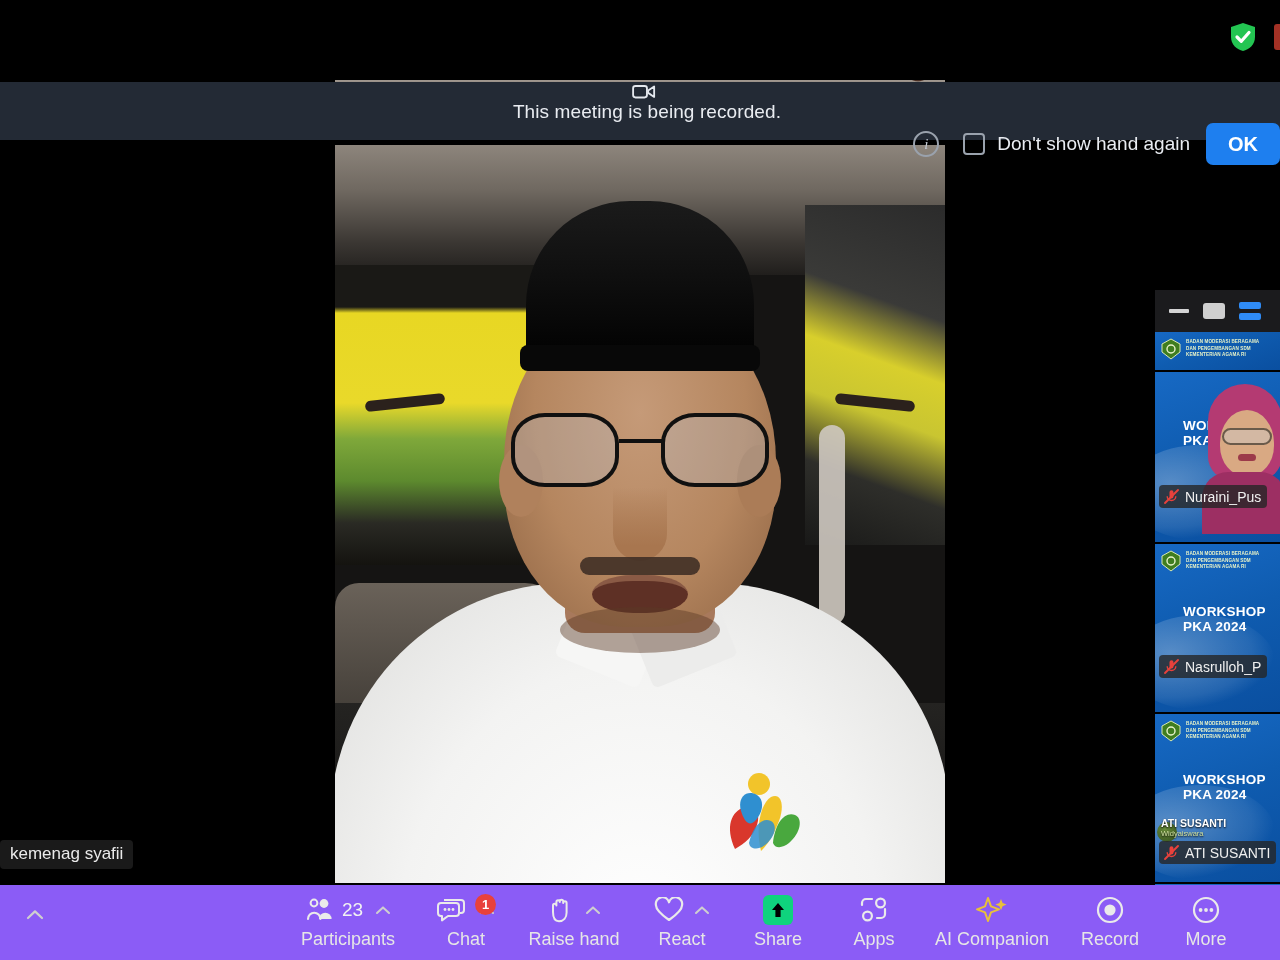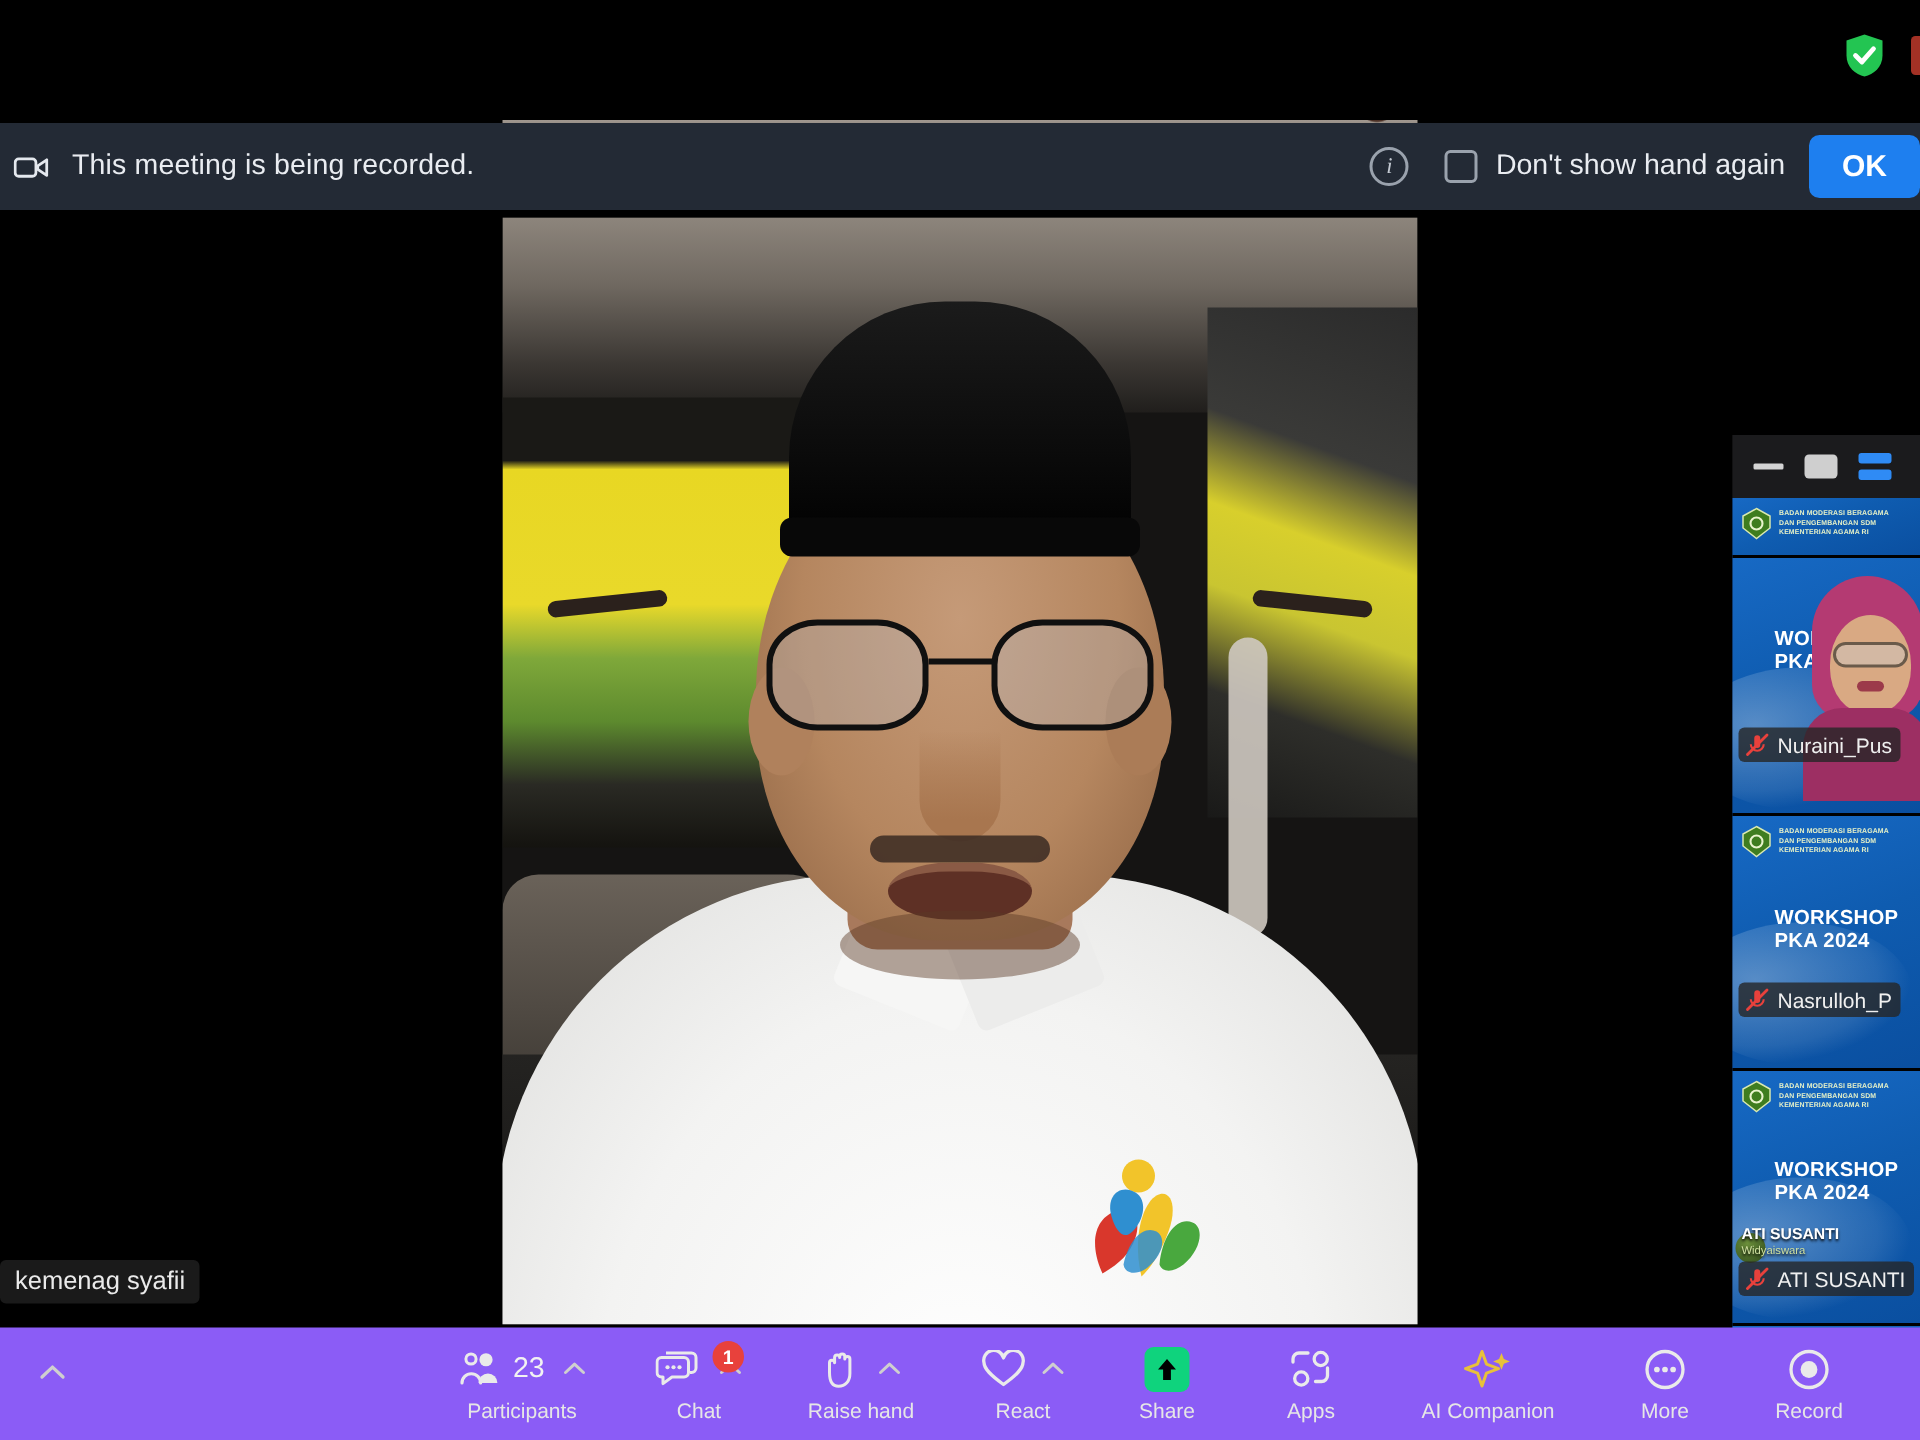--- a/index.html
+++ b/index.html
@@ -15,21 +15,21 @@
   .topbar-edge { position:absolute; right:0; top:24px; width:6px; height:26px; background:#c0392b; border-radius:3px 0 0 3px; opacity:.85; }
 
   
   .video-sliver { position:absolute; left:335px; top:56px; width:610px; height:26px;
      background:linear-gradient(180deg,#0d0d0f 0%, #0d0d0f 38%, #9b9289 42%, #b4aba1 70%, #9a9189 100%); z-index:4; }
   .video-sliver:after{ content:""; position:absolute; right:16px; top:10px; width:22px;height:16px;
      background:radial-gradient(ellipse at center,#6d4a3c 0%, #4b3025 60%, rgba(0,0,0,0) 70%); border-radius:50%; }
 
   
   .rec-banner { position:absolute; left:0; top:82px; width:1280px; height:58px; background:#232a35;
-      display:flex; align-items:center; z-index:20; }
+      display:flex; align-items:center; z-index:20;flex-direction:column; }
   .rec-cam-icon { margin-left:8px; width:26px; height:22px; display:flex; align-items:center; justify-content:center; }
   .rec-text { margin-left:14px; font-size:19px; color:#e9ecf1; letter-spacing:.1px; }
   .banner-right { margin-left:auto; display:flex; align-items:center; height:100%; }
   .info-icon { width:26px; height:26px; border:2px solid #9aa2ad; border-radius:50%;
       display:flex; align-items:center; justify-content:center; font-size:15px; font-style:italic;
       color:#c3c9d2; font-family:"Liberation Serif", serif; }
   .dontshow-check { width:22px; height:22px; border:2px solid #9aa2ad; border-radius:4px; margin-left:24px; background:transparent; }
   .dontshow-label { margin-left:12px; font-size:19px; color:#e9ecf1; }
   .ok-btn { margin-left:16px; margin-right:0; background:#1e7fef; color:#fff; font-size:20px; font-weight:bold;
       border:none; border-radius:7px; padding:9px 22px; height:42px; cursor:pointer; }
@@ -115,21 +115,21 @@
       background:radial-gradient(circle at 40% 35%, #6b8f3a, #2f4a1c); }
 
   
   .toolbar { position:absolute; left:0; bottom:0; width:1280px; height:75px; background:#8b5cf6;
       display:flex; align-items:center; z-index:10; }
   .tb-left-caret { width:70px; display:flex; justify-content:center; align-items:center; height:100%; padding-bottom:16px; }
   .tb-items { flex:1; display:flex; align-items:center; justify-content:flex-end; gap:0; padding-right:26px; }
   .tb-item { position:relative; width:96px; height:70px; display:flex; flex-direction:column;
       align-items:center; justify-content:center; gap:4px; cursor:pointer; }
   .tb-icon { height:30px; display:flex; align-items:center; justify-content:center; }
-  .tb-label { font-size:14px; color:#e6e6e6; white-space:nowrap; }
+  .tb-label { font-size:18px; color:#e6e6e6; white-space:nowrap; }
   .count-badge { font-size:19px; color:#f2f2f2; margin-left:7px; }
   .chat-badge { position:absolute; top:6px; right:18px; min-width:21px; height:21px; border-radius:11px;
       background:#e8413c; color:#fff; font-size:13px; font-weight:bold; display:flex; align-items:center;
       justify-content:center; padding:0 5px; }
   .tb-item.wide { width:120px; }
   .tb-item.extra { width:140px; }
   .share-icon-box { width:30px; height:30px; background:#0fd37d; border-radius:6px; display:flex; align-items:center; justify-content:center; }
 </style>
 </head>
 <body>
@@ -450,34 +450,34 @@
             <path d="M26 4 L27.6 8 L31.6 9.6 L27.6 11.2 L26 15.2 L24.4 11.2 L20.4 9.6 L24.4 8 Z" fill="#e8c13a"></path>
           </svg>
         </div>
         <div class="tb-label">AI Companion</div>
       </div>
 
       <div class="tb-item">
         <div class="tb-icon">
           <svg width="30" height="30" viewBox="0 0 30 30">
             <circle cx="15" cy="15" r="12" fill="none" stroke="#eaeaea" stroke-width="2.2"></circle>
+            <circle cx="15" cy="15" r="5.6" fill="#eaeaea"></circle>
+          </svg>
+        </div>
+        <div class="tb-label">Record</div>
+      </div>
+
+      <div class="tb-item">
+        <div class="tb-icon">
+          <svg width="30" height="30" viewBox="0 0 30 30">
+            <circle cx="15" cy="15" r="12" fill="none" stroke="#eaeaea" stroke-width="2.2"></circle>
             <circle cx="9.6" cy="15" r="1.9" fill="#eaeaea"></circle>
               <circle cx="15" cy="15" r="1.9" fill="#eaeaea"></circle>
               <circle cx="20.4" cy="15" r="1.9" fill="#eaeaea"></circle>
           </svg>
         </div>
         <div class="tb-label">More</div>
       </div>
 
-      <div class="tb-item">
-        <div class="tb-icon">
-          <svg width="30" height="30" viewBox="0 0 30 30">
-            <circle cx="15" cy="15" r="12" fill="none" stroke="#eaeaea" stroke-width="2.2"></circle>
-            <circle cx="15" cy="15" r="5.6" fill="#eaeaea"></circle>
-          </svg>
-        </div>
-        <div class="tb-label">Record</div>
-      </div>
-
     </div>
   </div>
 
 </div>
 
 </body></html>

